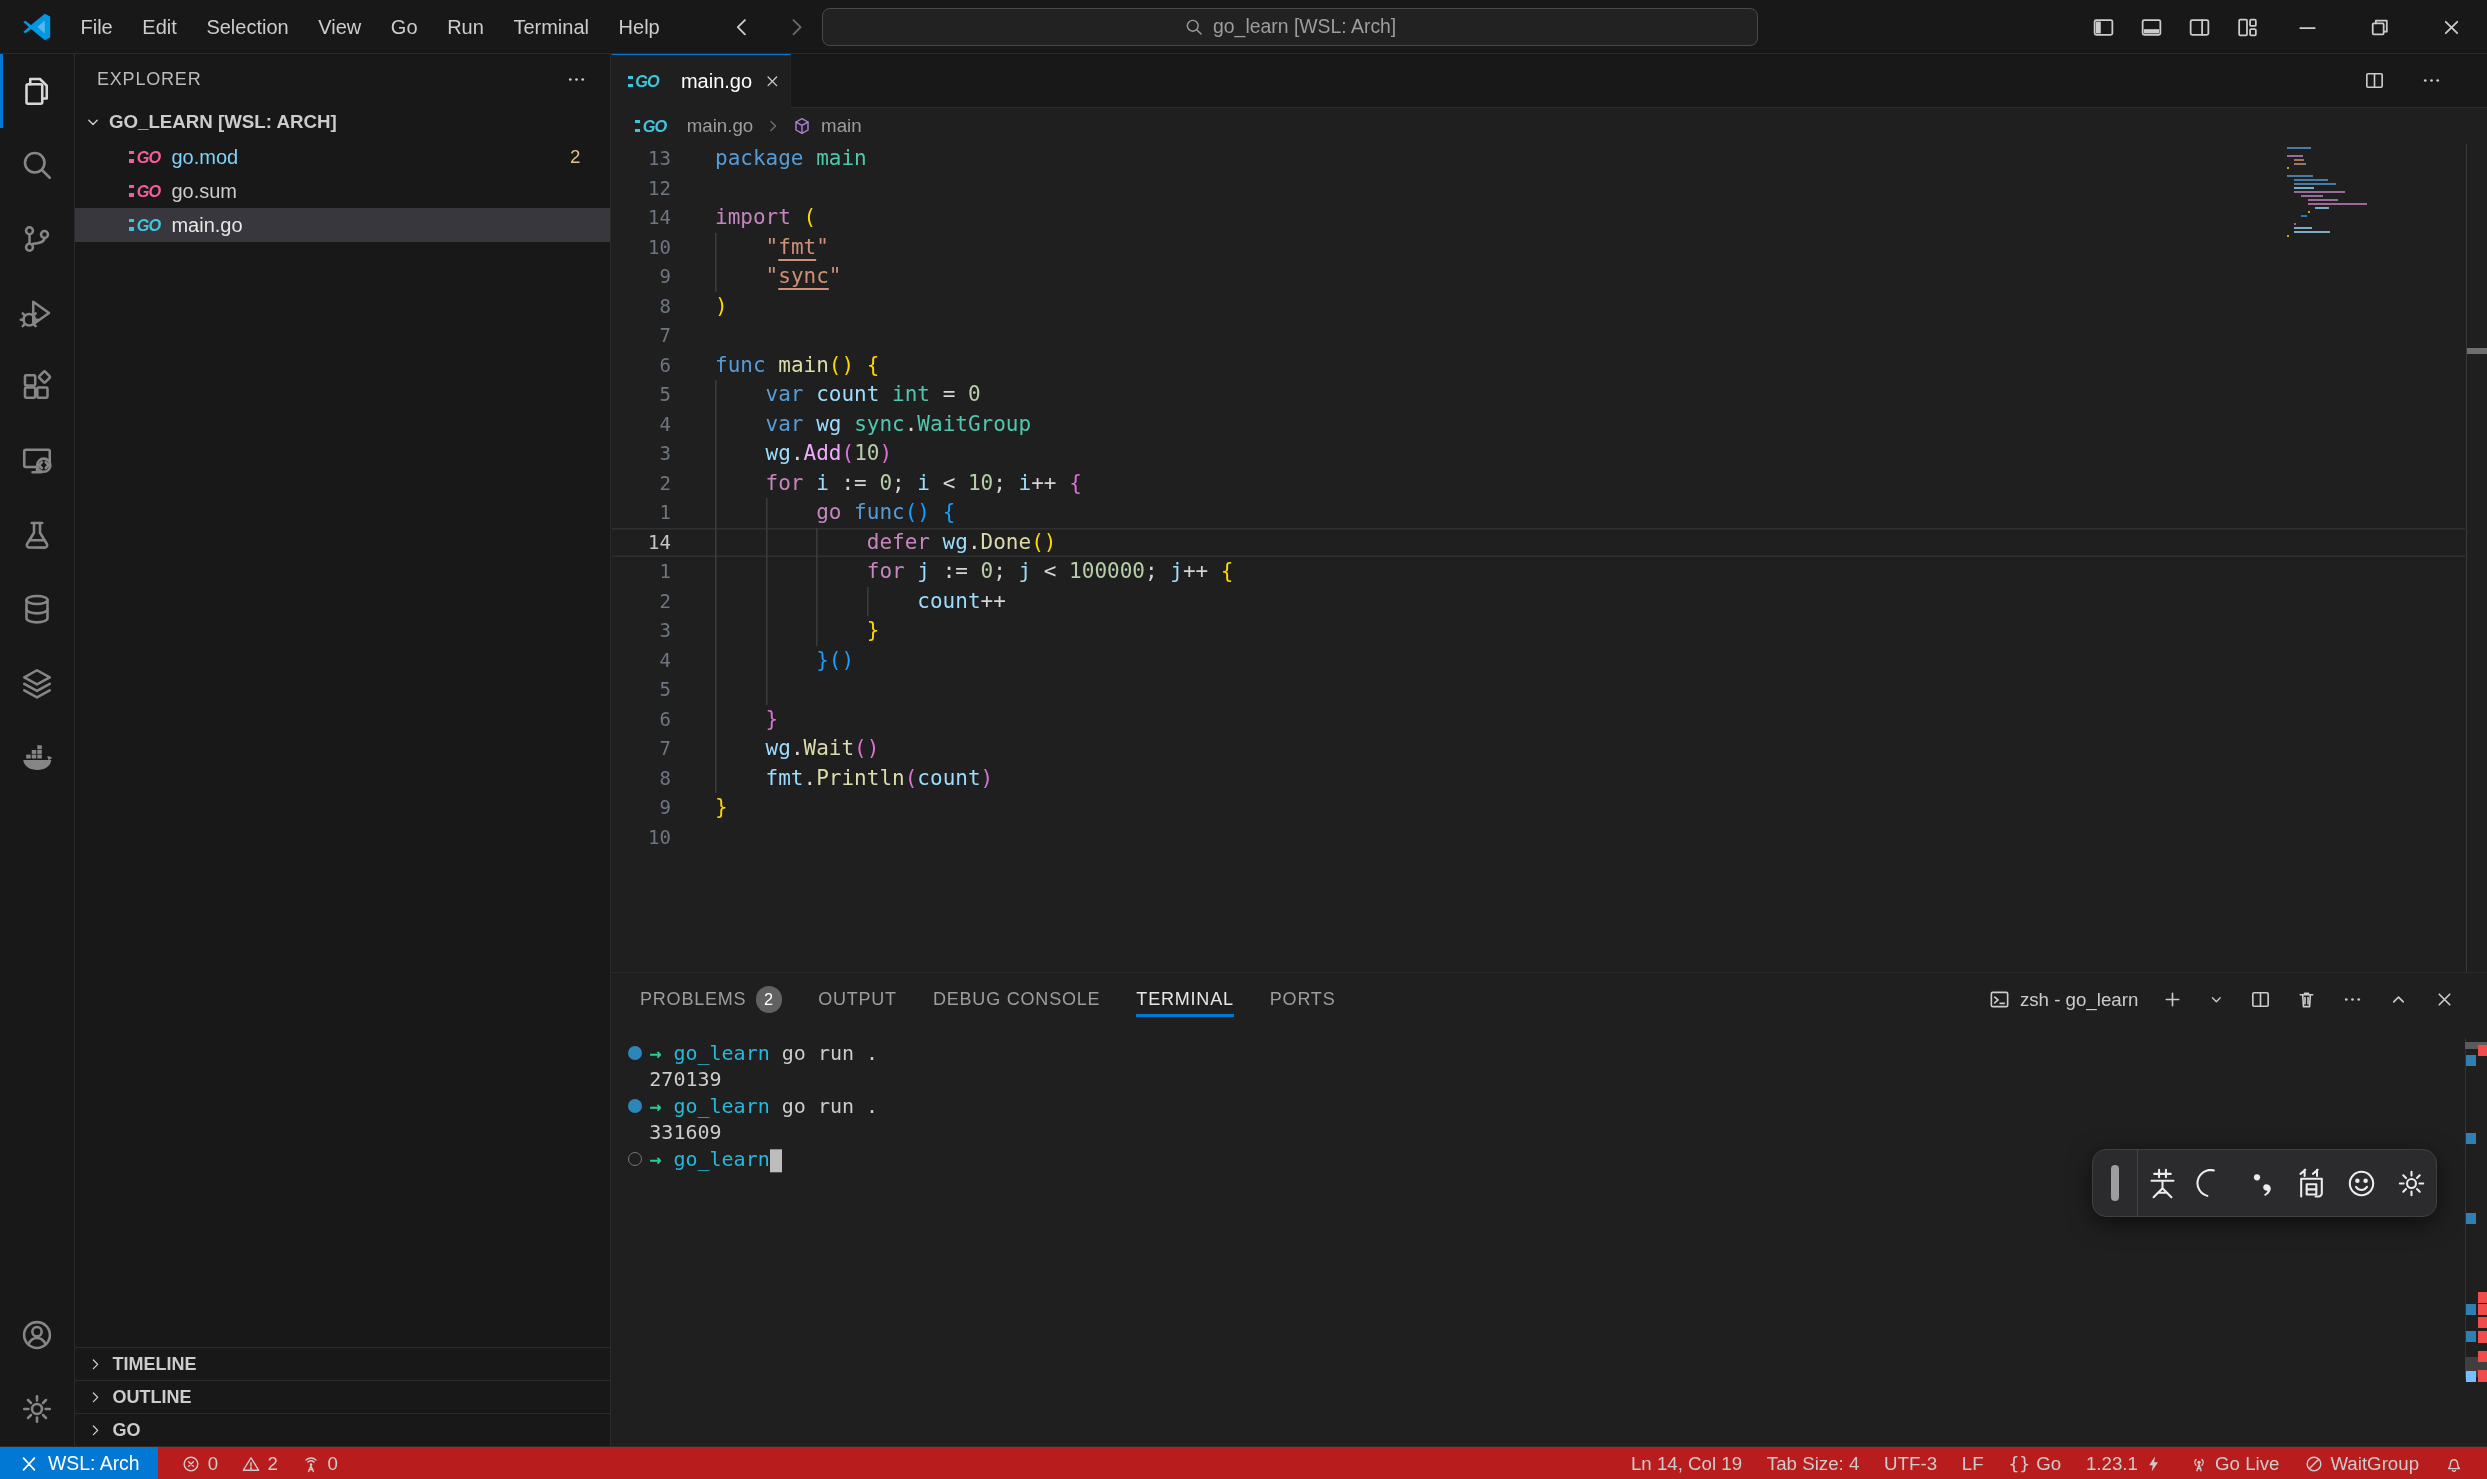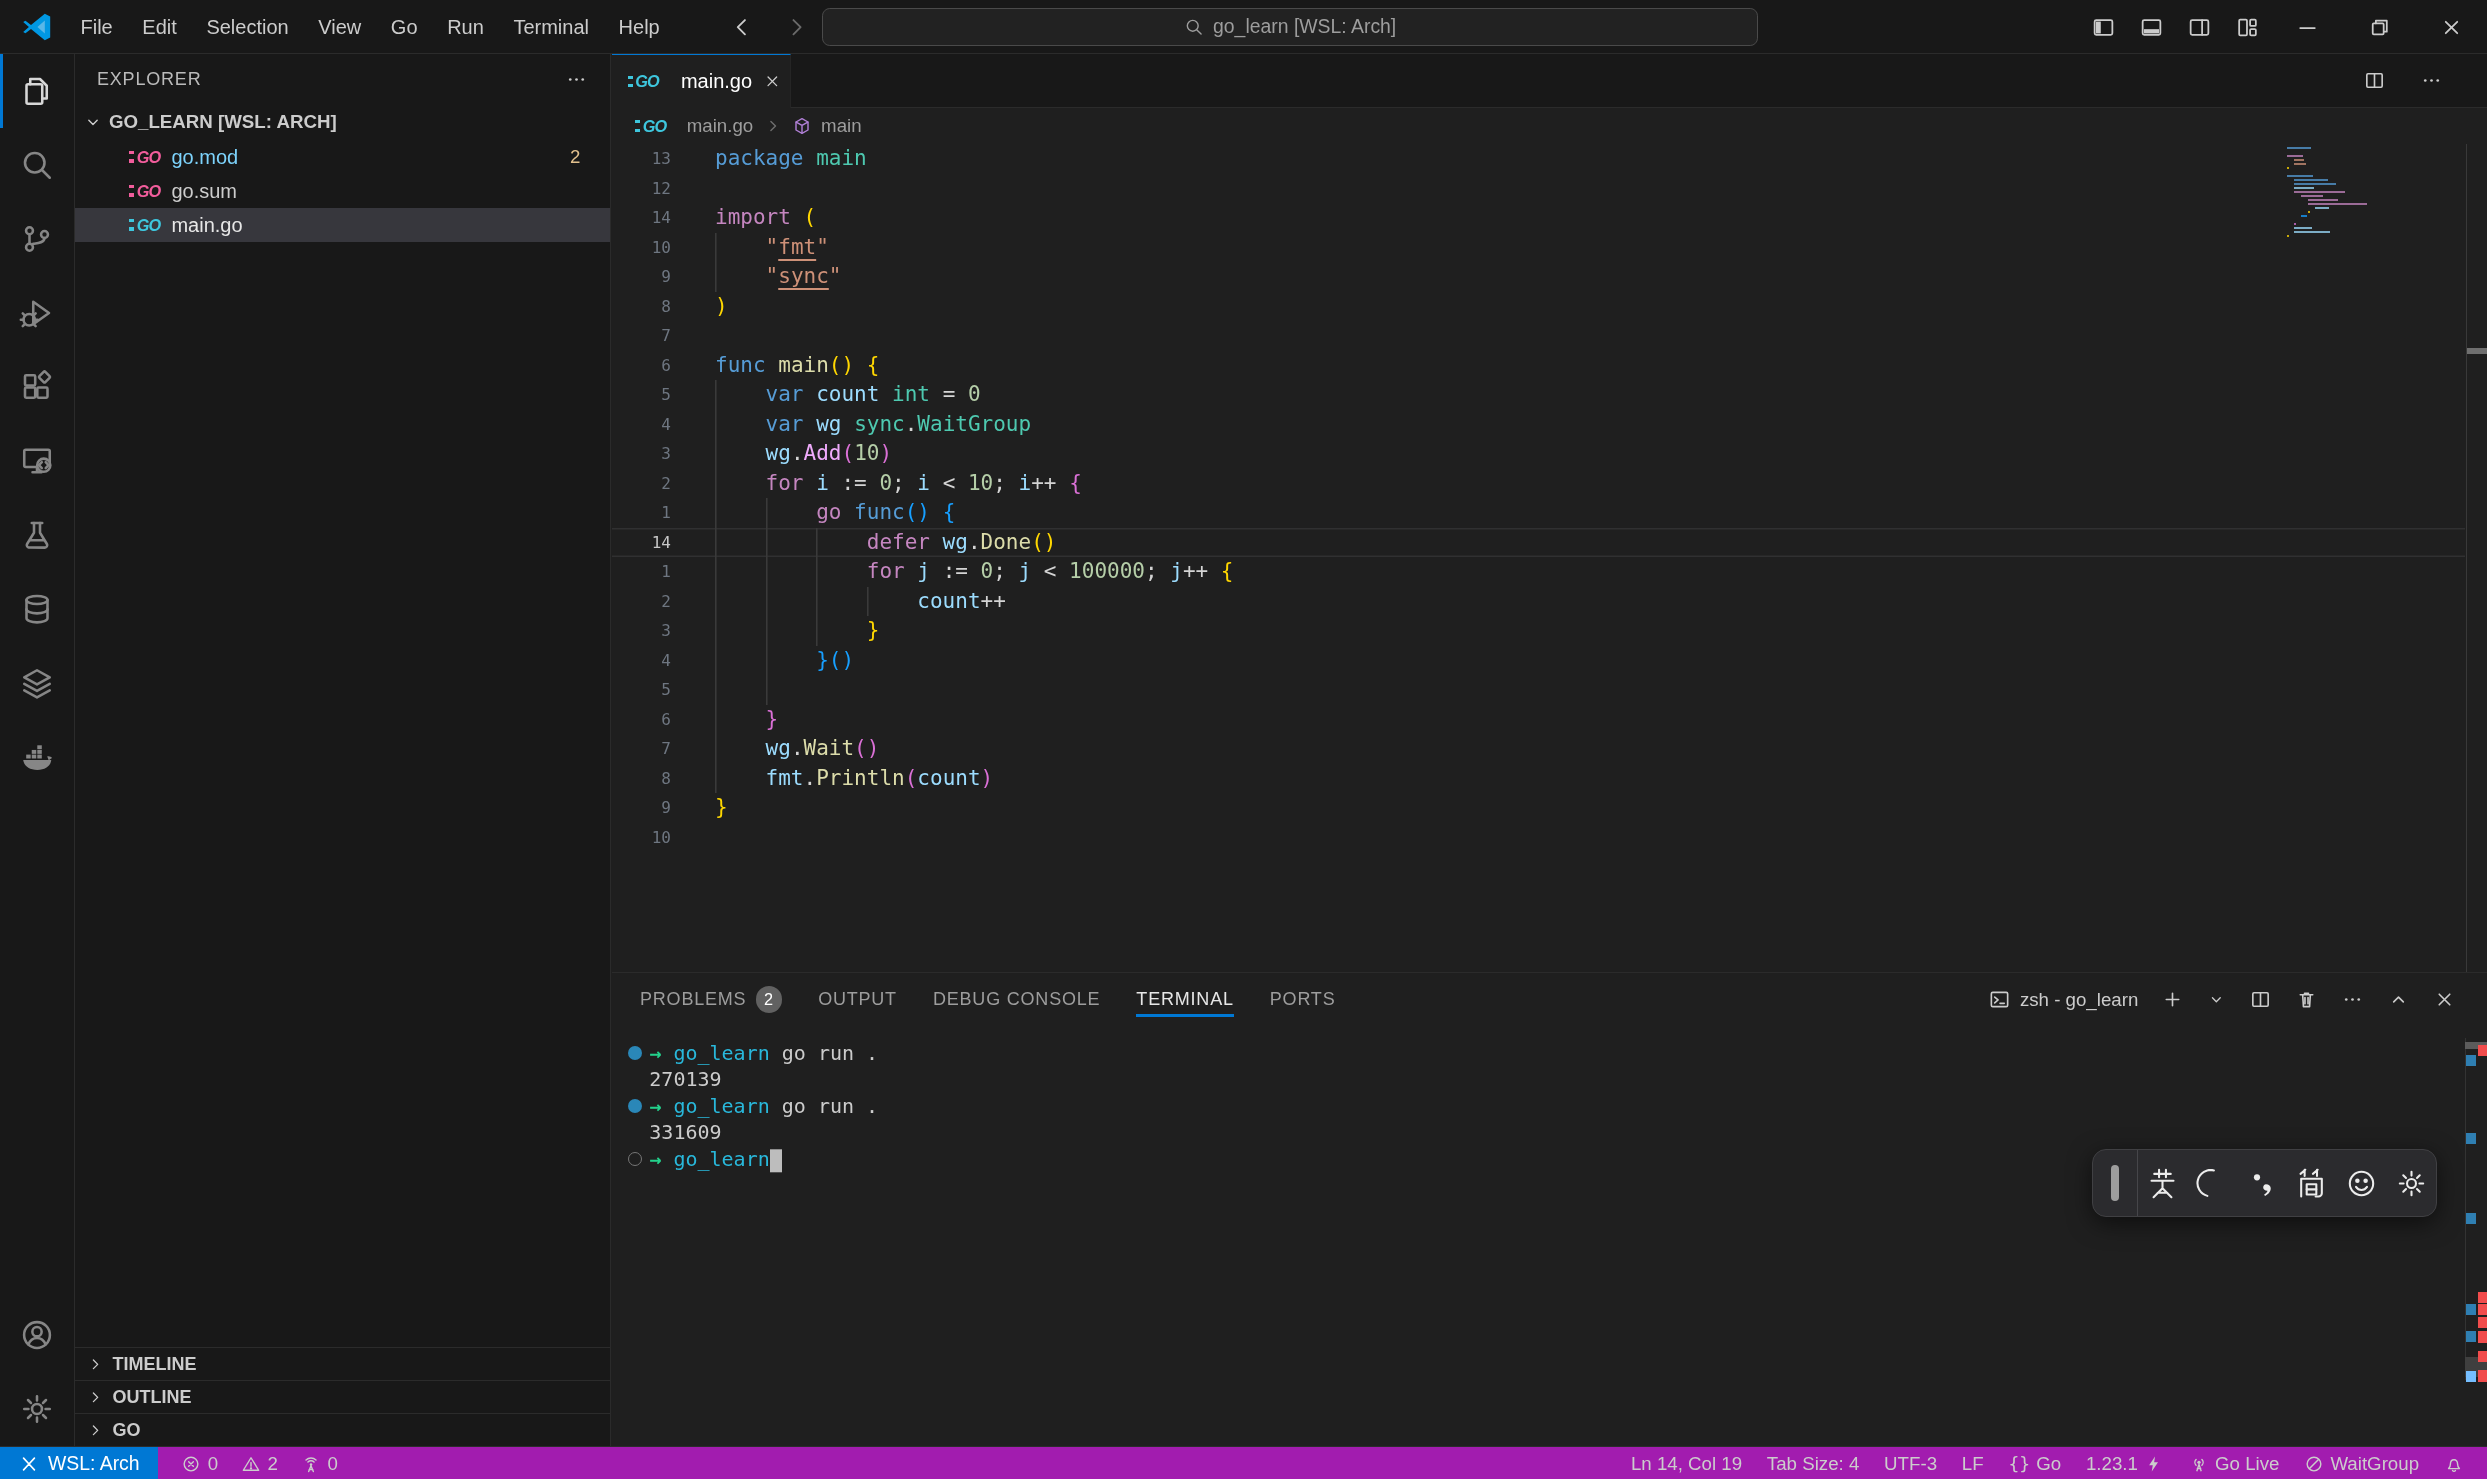--- a/index.html
+++ b/index.html
@@ -45,21 +45,21 @@
 
 #editor{position:absolute;left:612px;top:54px;width:1875px;height:918px;background:#1f1f1f;z-index:10}
 #tabbar{height:54px;background:#181818;border-bottom:0.8px solid #2b2b2b;display:flex}
 #tab-main{width:179px;height:54px;background:#1f1f1f;border-top:1.6px solid #0078d4;border-right:0.8px solid #252525;display:flex;align-items:center;gap:11px;padding:0 15.5px;font-size:20px;color:#ffffff}
 #tab-main .close{margin-left:auto;font-size:18.7px;color:#cccccc}
 #tab-actions{margin-left:auto;display:flex;align-items:center;gap:34px;padding-right:44px;font-size:23px;color:#cccccc}
 #breadcrumb{height:36px;display:flex;align-items:center;gap:9.3px;padding-left:23px;font-size:18.7px;color:#9d9d9d}
 #breadcrumb .ico{font-size:20px}
 #code{position:absolute;left:0;top:90px;right:22px;bottom:0}
 .code-line{height:29.5px;display:flex;font:21px/29.5px "DejaVu Sans Mono",monospace;white-space:pre}
-.code-line .ln{width:59px;flex:none;text-align:right;color:#6e7681;font-size:16px}
+.code-line .ln{width:59px;flex:none;text-align:right;color:#6e7681;font-size:19px}
 .code-line .ct{padding-left:44px}
 .code-line.current{box-shadow:inset 0 1.6px 0 0 #303031, inset 0 -1.6px 0 0 #303031}
 .code-line.current .ln{color:#c6c6c6}
 .ind{display:inline-block;white-space:pre;box-shadow:inset 1.6px 0 0 0 #3a3a3a}
 .stru{text-decoration:underline;text-underline-offset:5.4px;text-decoration-thickness:2.3px}
 #minimap{position:absolute;left:1675px;top:93px;width:166px}
 #overview-line{position:absolute;left:1854px;top:90px;bottom:0;width:0.8px;background:#393939}
 #cursor-mark{position:absolute;left:1855px;top:294px;width:21px;height:6.2px;background:#6f6f6f}
 
 
@@ -83,21 +83,21 @@
 .tcur{display:inline-block;width:12.4px;height:23px;background:#bdbdbd;transform:translateY(2.3px)}
 #term-ruler{position:absolute;left:2465px;top:1038px;height:342px;width:0.8px;background:#333333;z-index:12}
 
 
 #ime{position:absolute;left:2092px;top:1149px;width:345px;height:68px;background:#2b2b2e;border:0.8px solid #404043;border-radius:14px;box-shadow:0 6.2px 23px rgba(0,0,0,.55);display:flex;align-items:center;z-index:50}
 #ime-caret{width:45px;height:100%;border-right:0.8px solid #46464a;display:flex;align-items:center;justify-content:center}
 #ime-caret span{width:7.8px;height:36px;border-radius:3.9px;background:#9d9d9d}
 .ime-btn{flex:1;display:flex;align-items:center;justify-content:center;font-size:33px;color:#ececec}
 
 
-#statusbar{position:absolute;left:0;right:0;bottom:0;height:34px;background:#a21caf;border-top:0.8px solid #2b2b2b;display:flex;align-items:center;font-size:18.7px;color:#cccccc;z-index:40}
+#statusbar{position:absolute;left:0;right:0;bottom:0;height:34px;background:#b91c1c;border-top:0.8px solid #2b2b2b;display:flex;align-items:center;font-size:18.7px;color:#cccccc;z-index:40}
 #remote-chip{height:34px;background:#0078d4;color:#ffffff;display:flex;align-items:center;gap:9.3px;padding:0 18.7px;font-size:19.4px}
 #remote-chip .ico{font-size:20px}
 #sb-left{display:flex;align-items:center;gap:11px;margin-left:17px}
 .st-item{display:flex;align-items:center;gap:6.2px;padding:0 6.2px;height:34px}
 .st-item .ico{font-size:20px}
 #sb-right{margin-left:auto;display:flex;align-items:center;gap:12.4px;padding-right:17px}
 .braces{font-family:"DejaVu Sans Mono",monospace;font-size:18px}
 .mark{position:absolute;z-index:15}
 </style>
 </head>

